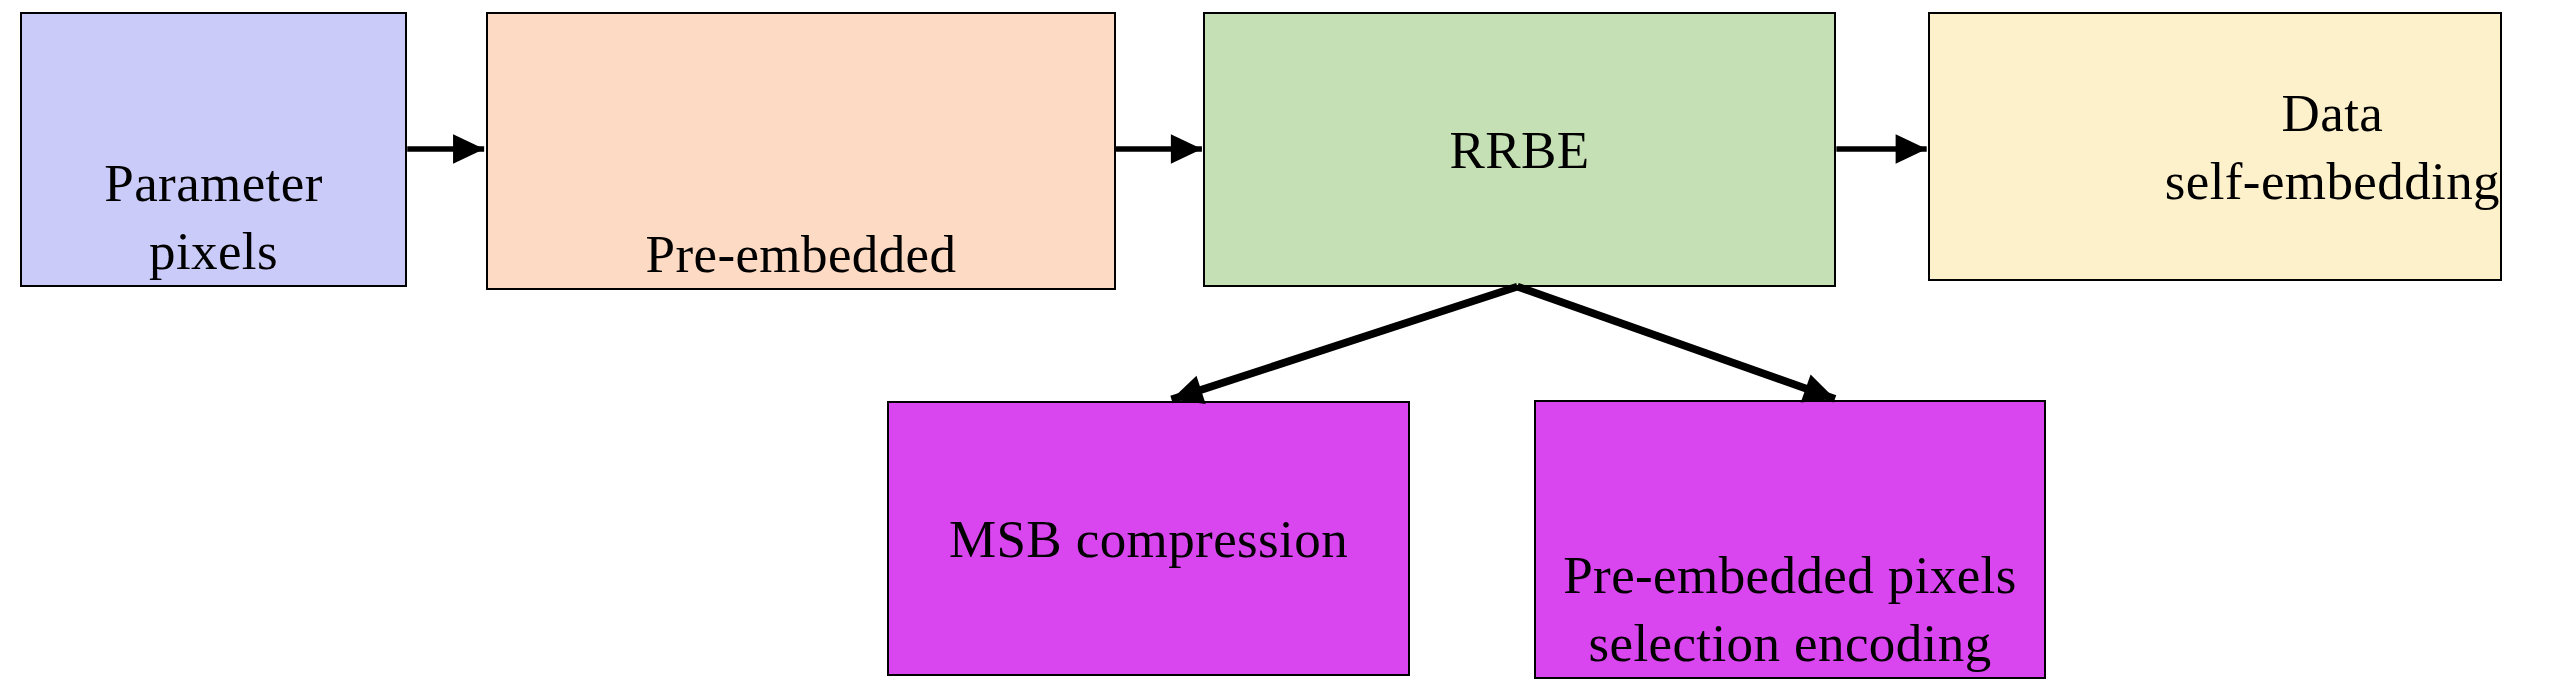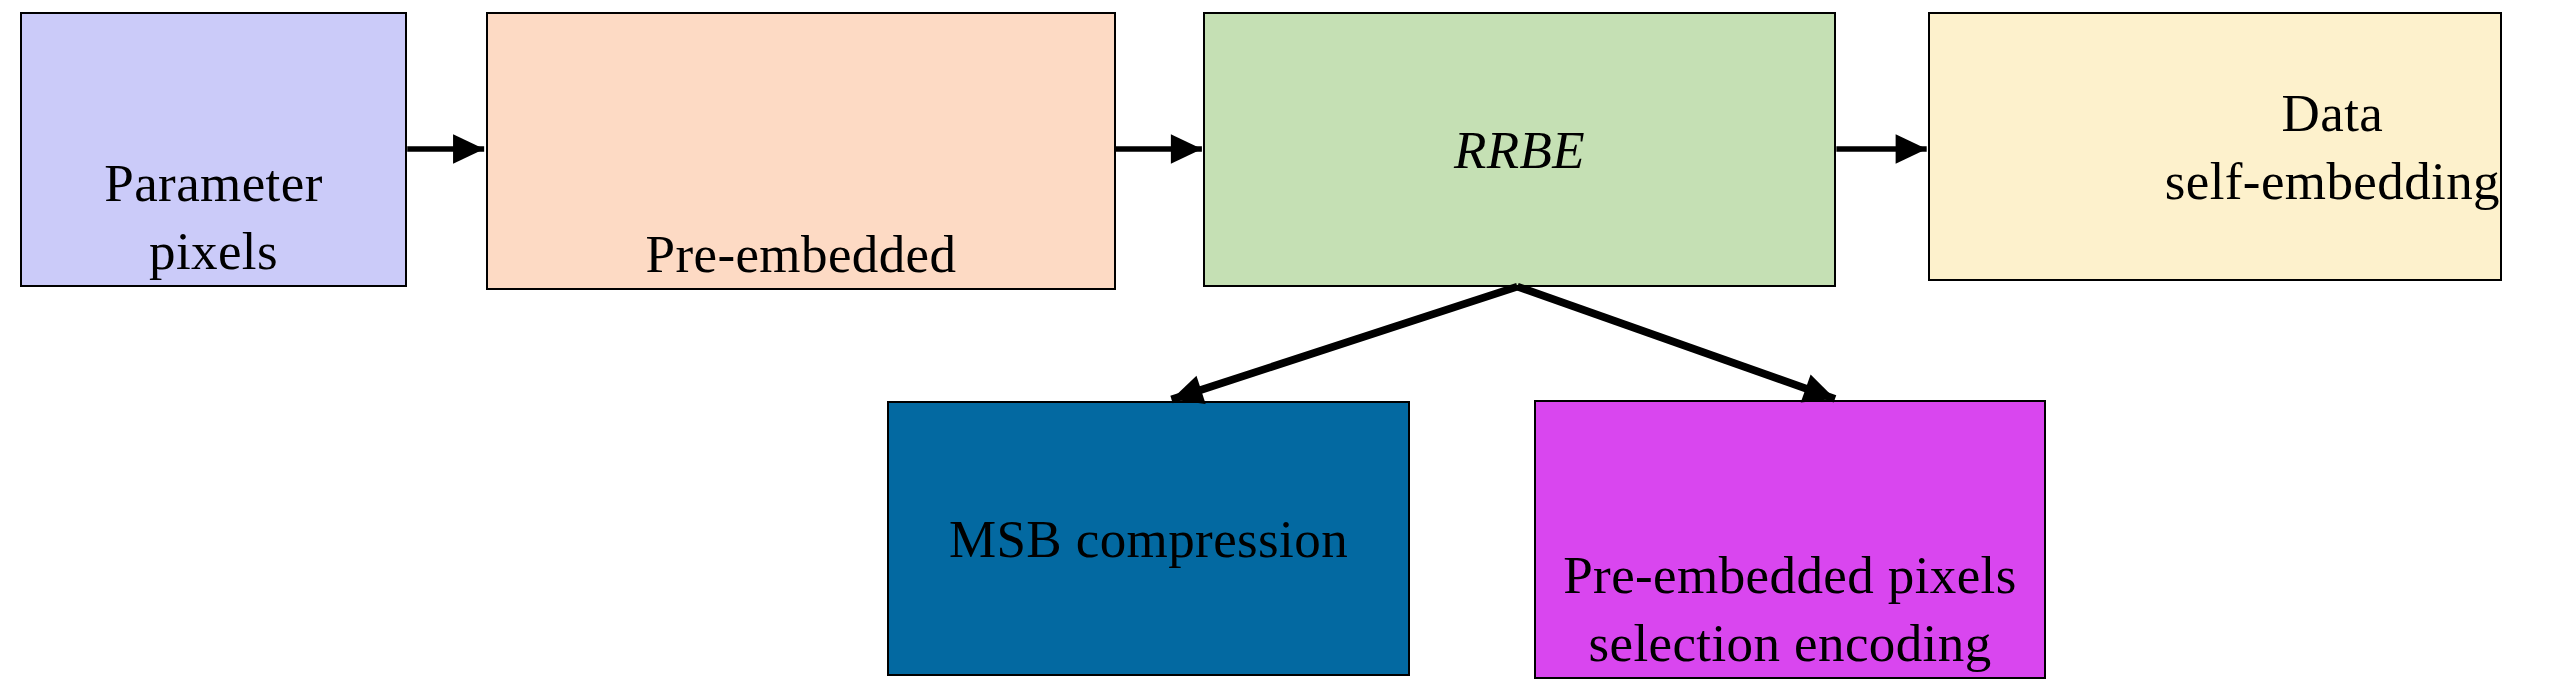--- a/index.html
+++ b/index.html
@@ -58,34 +58,34 @@
       <span class="line">pixels</span>
     </div>
   </div>
 
   <div class="node" style="left: 486px; top: 12px; width: 630px; height: 278px; background-color: rgb(253, 218, 196); align-items: flex-end;">
     <div class="label">
       <span class="line">Pre-embedded</span>
     </div>
   </div>
 
-  <div class="node" style="left: 1203px; top: 12px; width: 633px; height: 275px; background-color: rgb(197, 224, 180); font-style: italic;">
+  <div class="node" style="left: 1203px; top: 12px; width: 633px; height: 275px; background-color: rgb(197, 224, 180);">
     <div class="label">
       <span class="line">RRBE</span>
     </div>
   </div>
 
   <div class="node" style="left: 1928px; top: 12px; width: 574px; height: 269px; background-color: rgb(253, 241, 204); justify-content: flex-end;">
     <div class="label">
       <span class="line">Data</span>
       <span class="line">self-embedding</span>
     </div>
   </div>
 
-  <div class="node" style="left: 887px; top: 401px; width: 523px; height: 275px; background-color: #0369a1;">
+  <div class="node" style="left: 887px; top: 401px; width: 523px; height: 275px; background-color: #d946ef;">
     <div class="label">
       <span class="line">MSB compression</span>
     </div>
   </div>
 
   <div class="node" style="left: 1534px; top: 400px; width: 512px; height: 279px; background-color: #d946ef; align-items: flex-end;">
     <div class="label">
       <span class="line">Pre-embedded pixels</span>
       <span class="line">selection encoding</span>
     </div>

